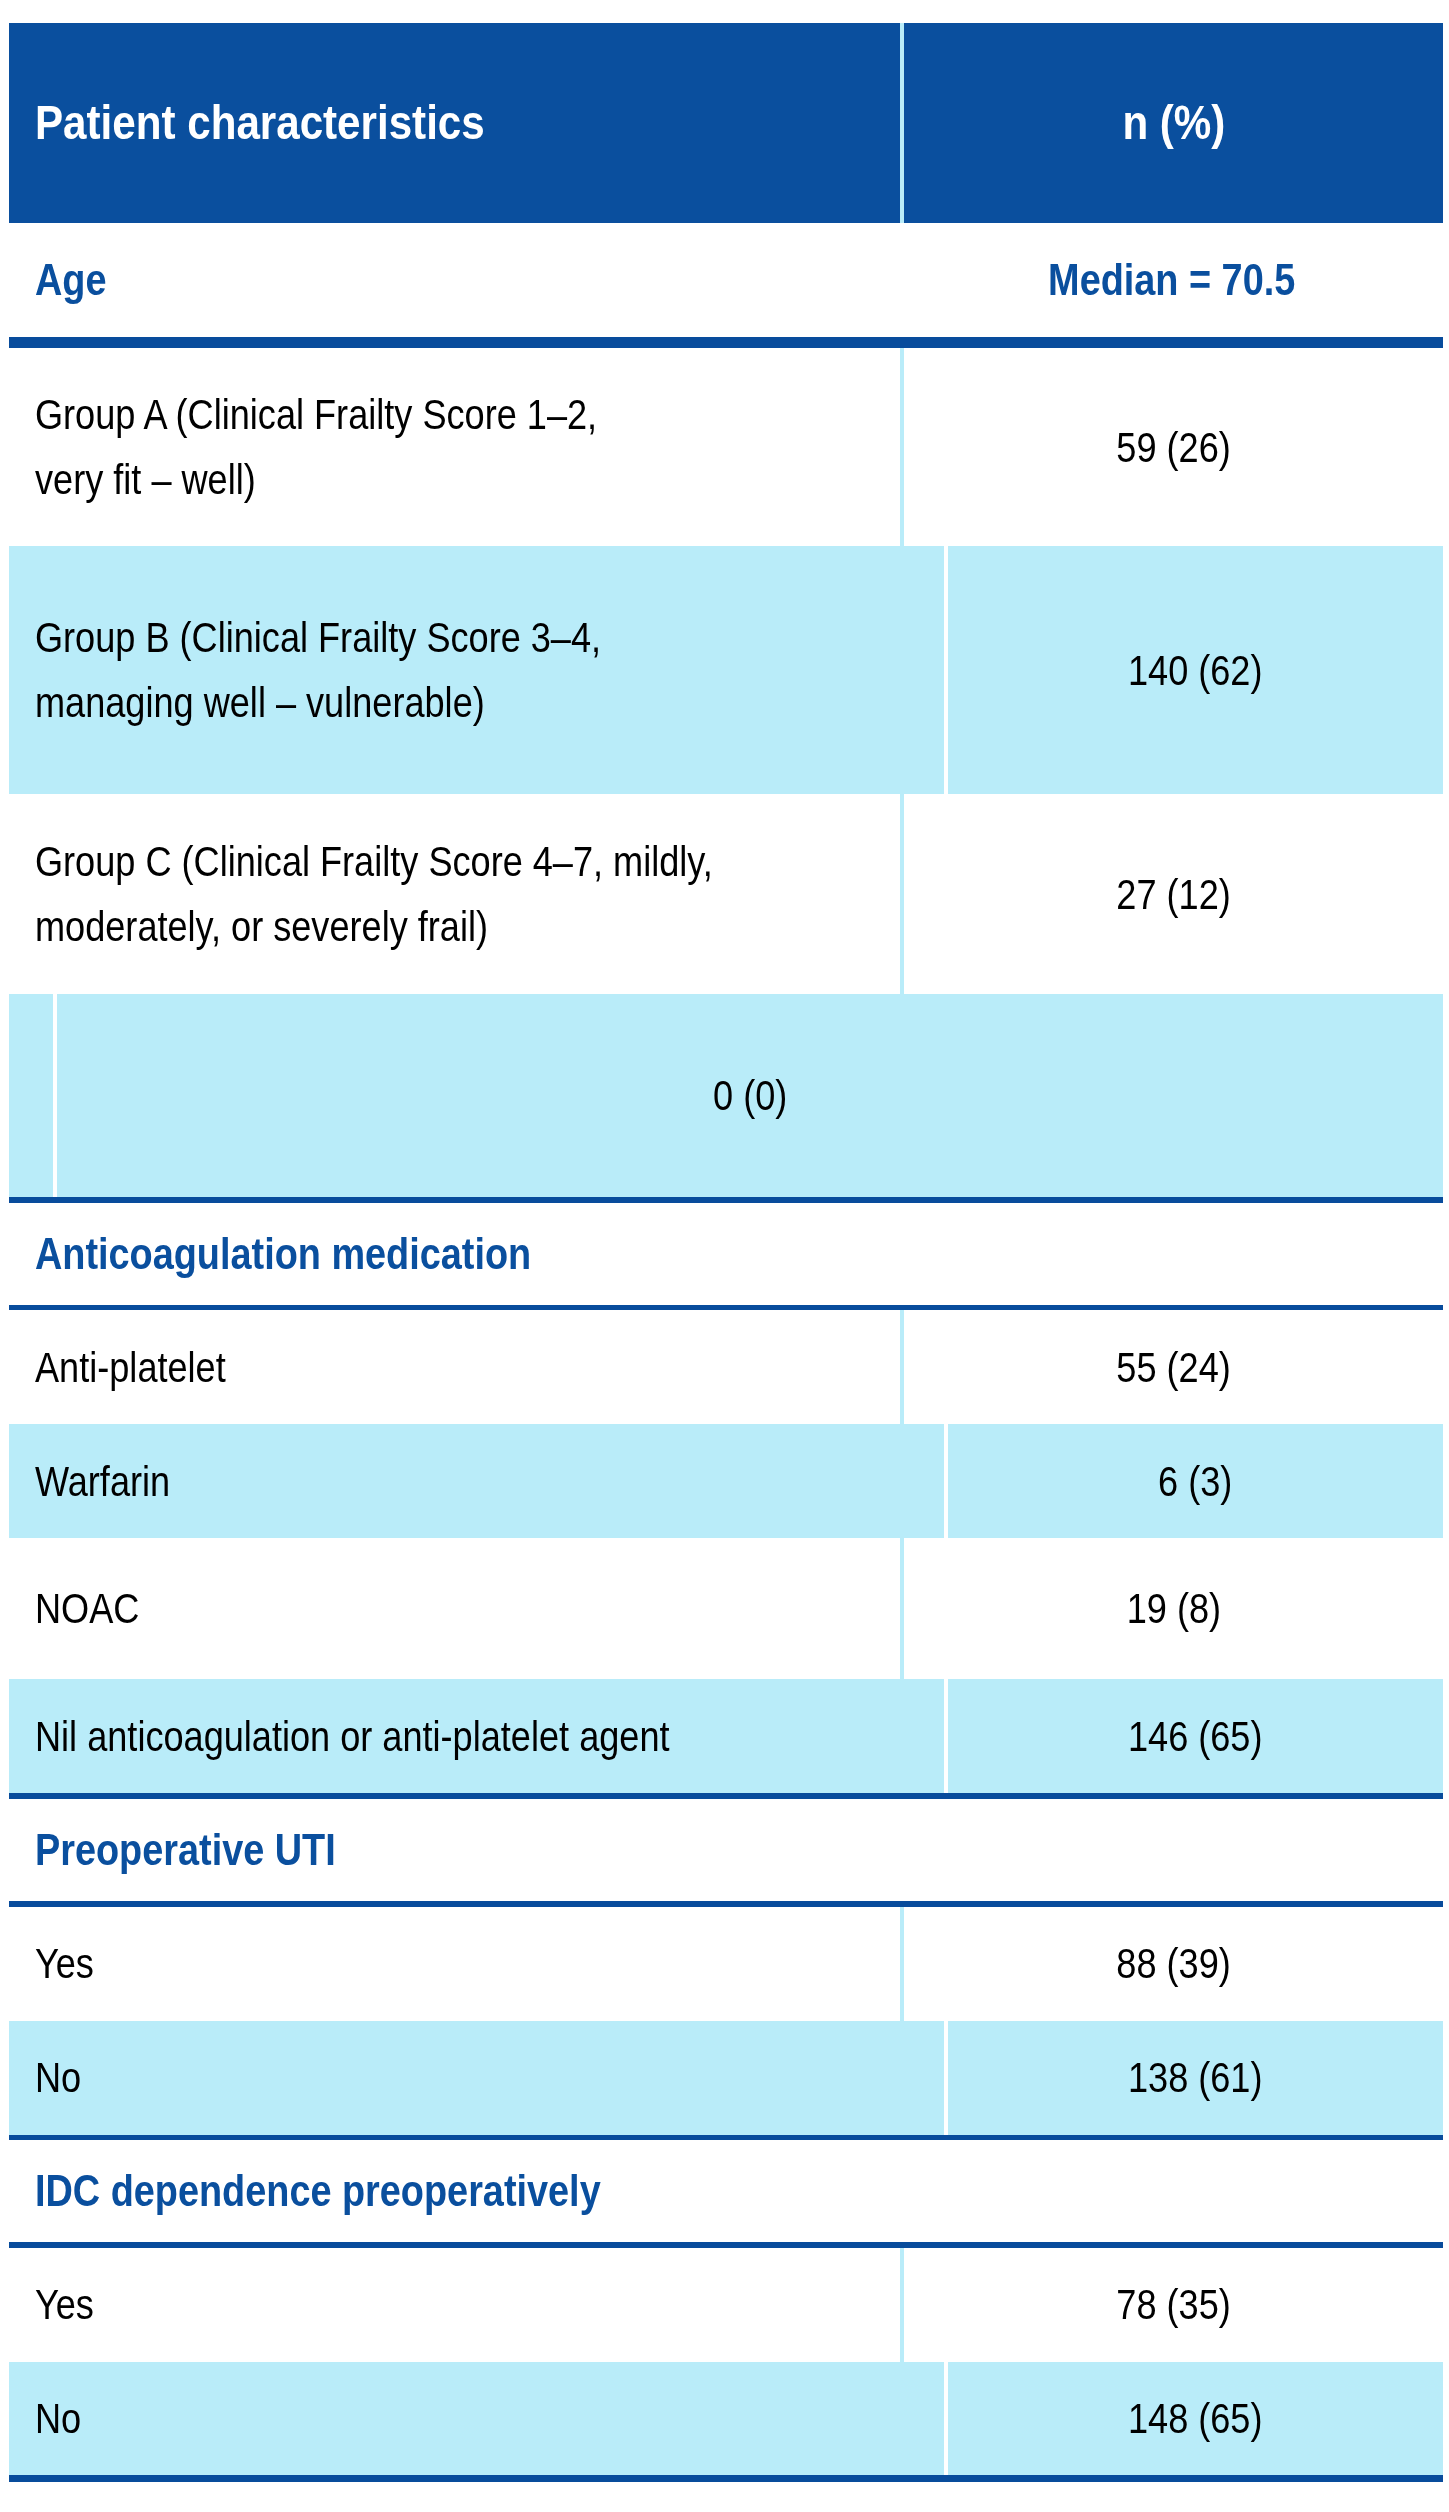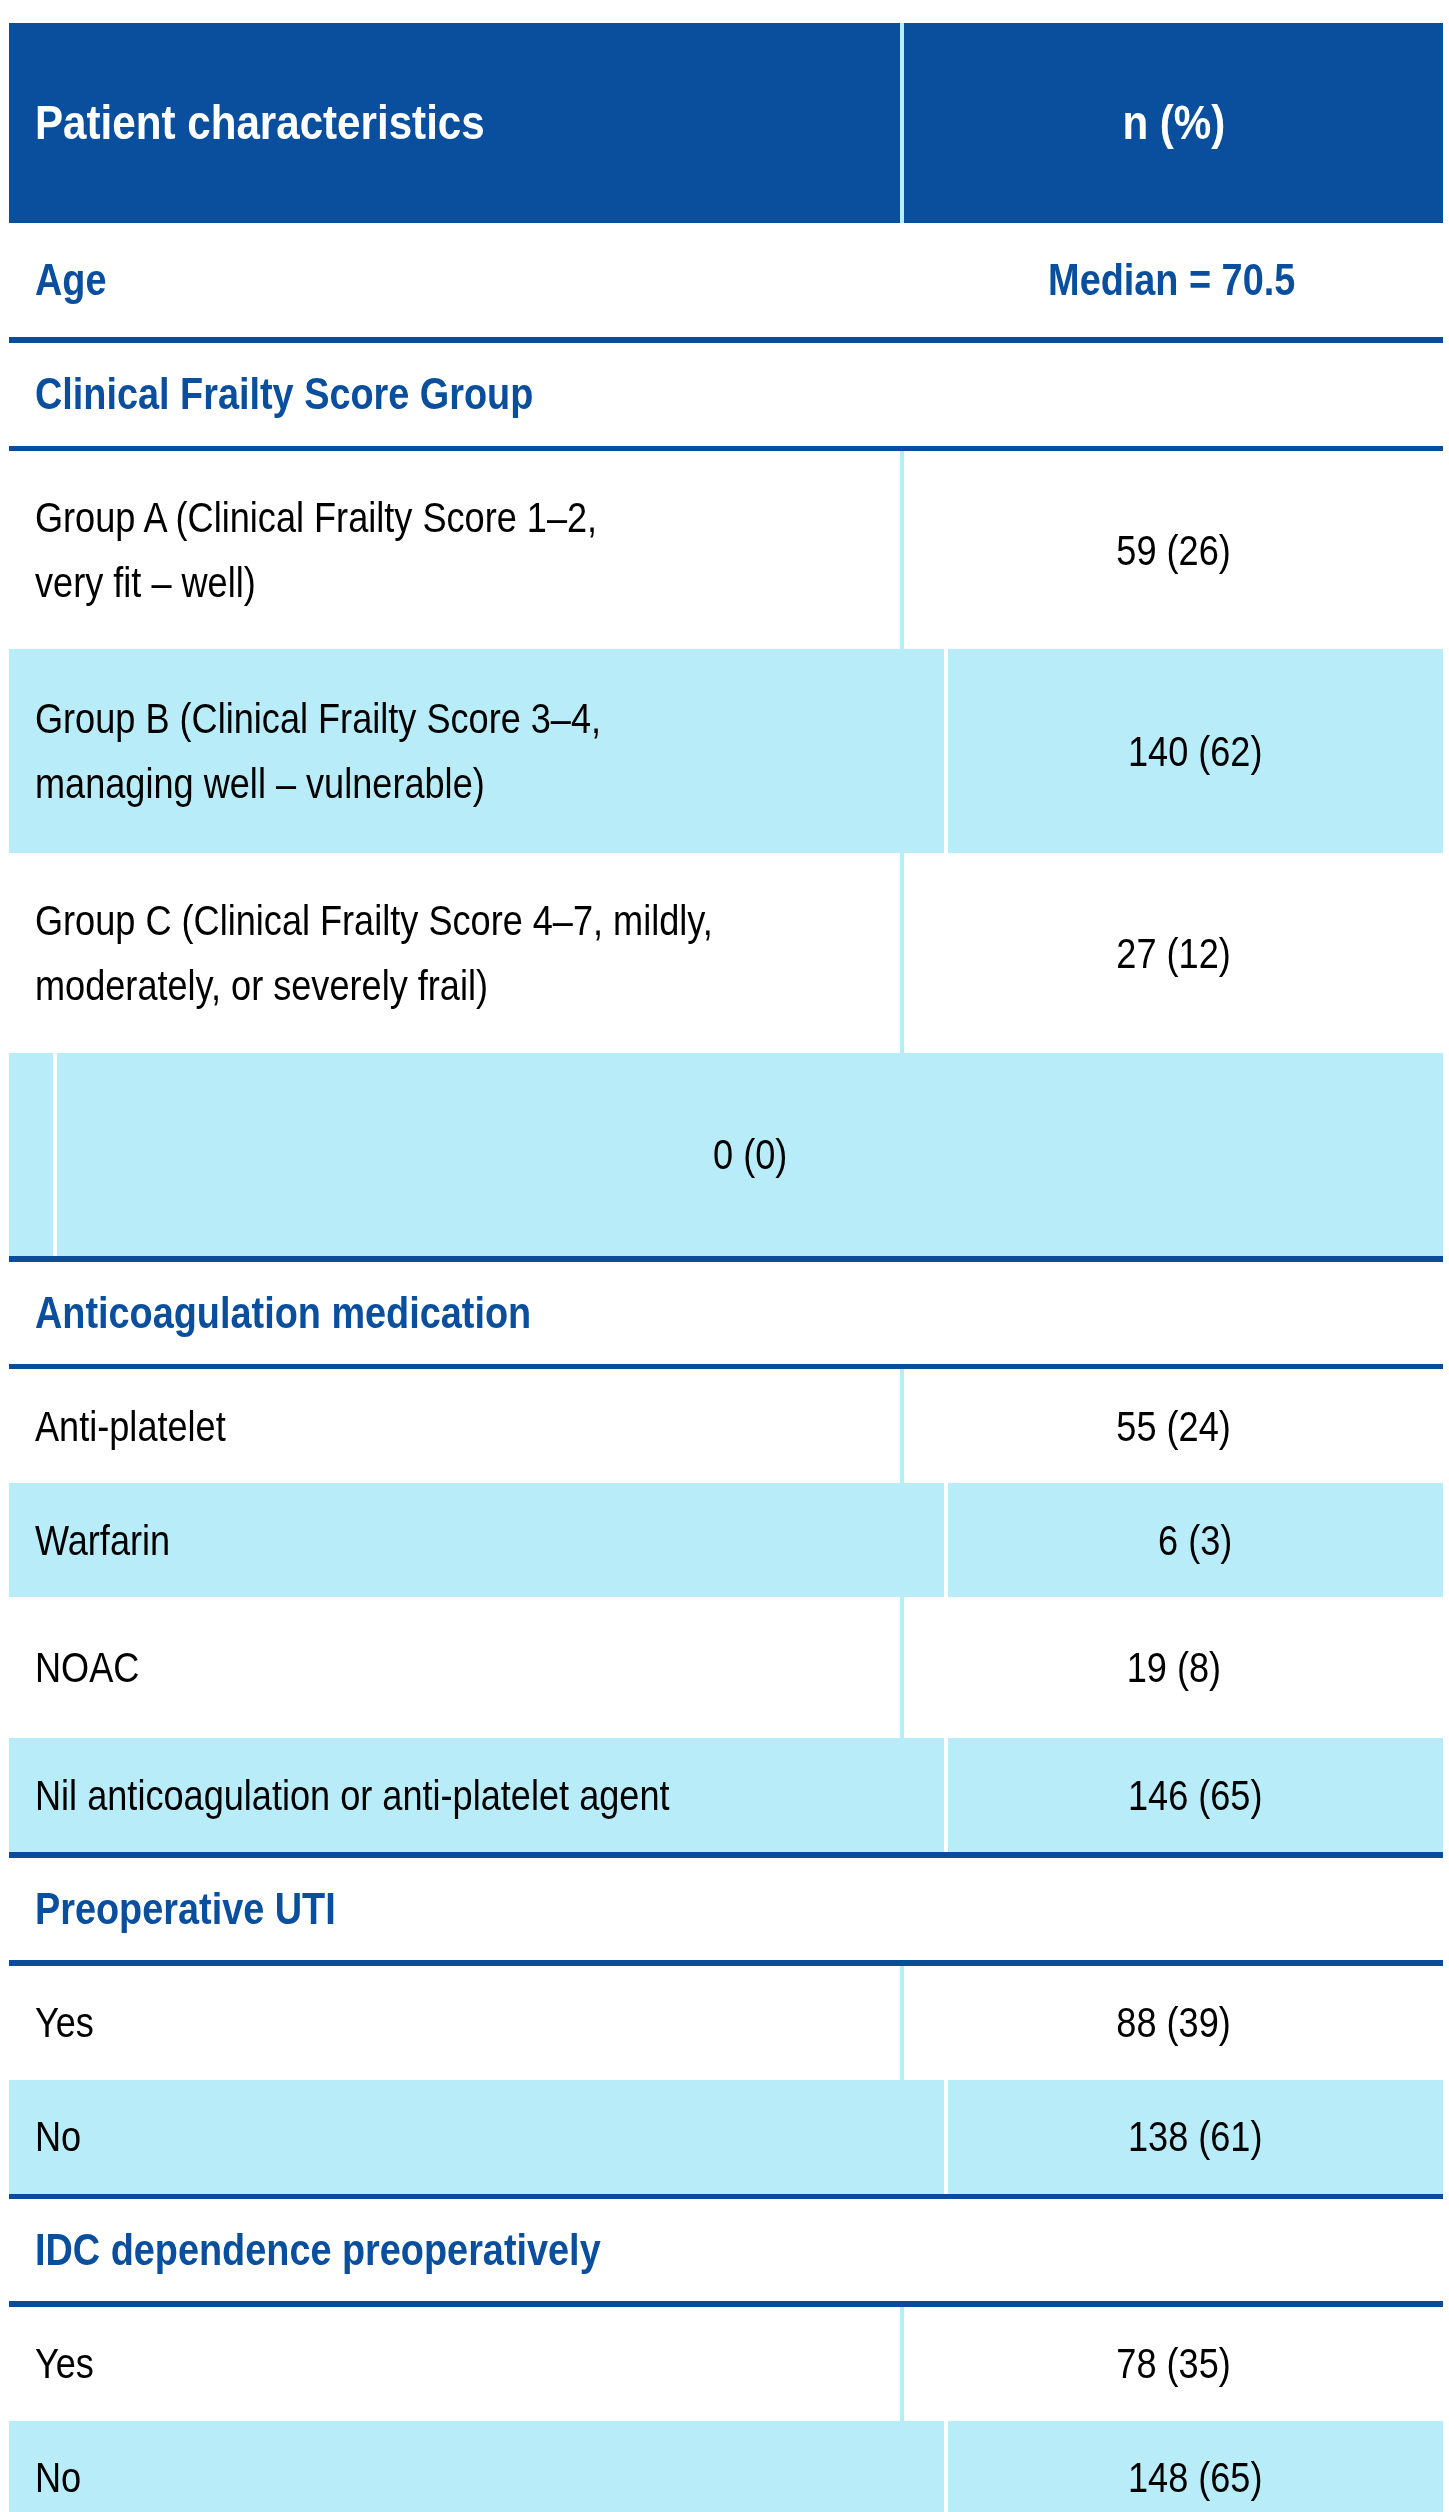--- a/index.html
+++ b/index.html
@@ -67,39 +67,34 @@
       <div class="c1">
         <span class="t b blue">Age</span>
       </div>
       <div class="c2">
         <span class="t b blue">Median = 70.5</span>
       </div>
     </div>
 
     <div class="rule"></div>
 
-    <div class="row sec" style="height:103px">
-      <div class="c1">
-        <span class="t">Clinical Frailty Score Group</span>
-      </div>
-    </div>
 
     <div class="rule"></div>
 
     <div class="row r-white dvd-light" style="height:198px">
       <div class="c1">
         <span class="t">Group A (Clinical Frailty Score 1–2,
 very fit – well)</span>
       </div>
       <div class="c2">
         <span class="t">59 (26)</span>
       </div>
     </div>
 
-    <div class="row r-blue dvd-white" style="height:204px">
+    <div class="row r-blue dvd-white" style="height:248px">
       <div class="c1">
         <span class="t">Group B (Clinical Frailty Score 3–4,
 managing well – vulnerable)</span>
       </div>
       <div class="c2">
         <span class="t">140 (62)</span>
       </div>
     </div>
 
     <div class="row r-white dvd-light" style="height:200px">

